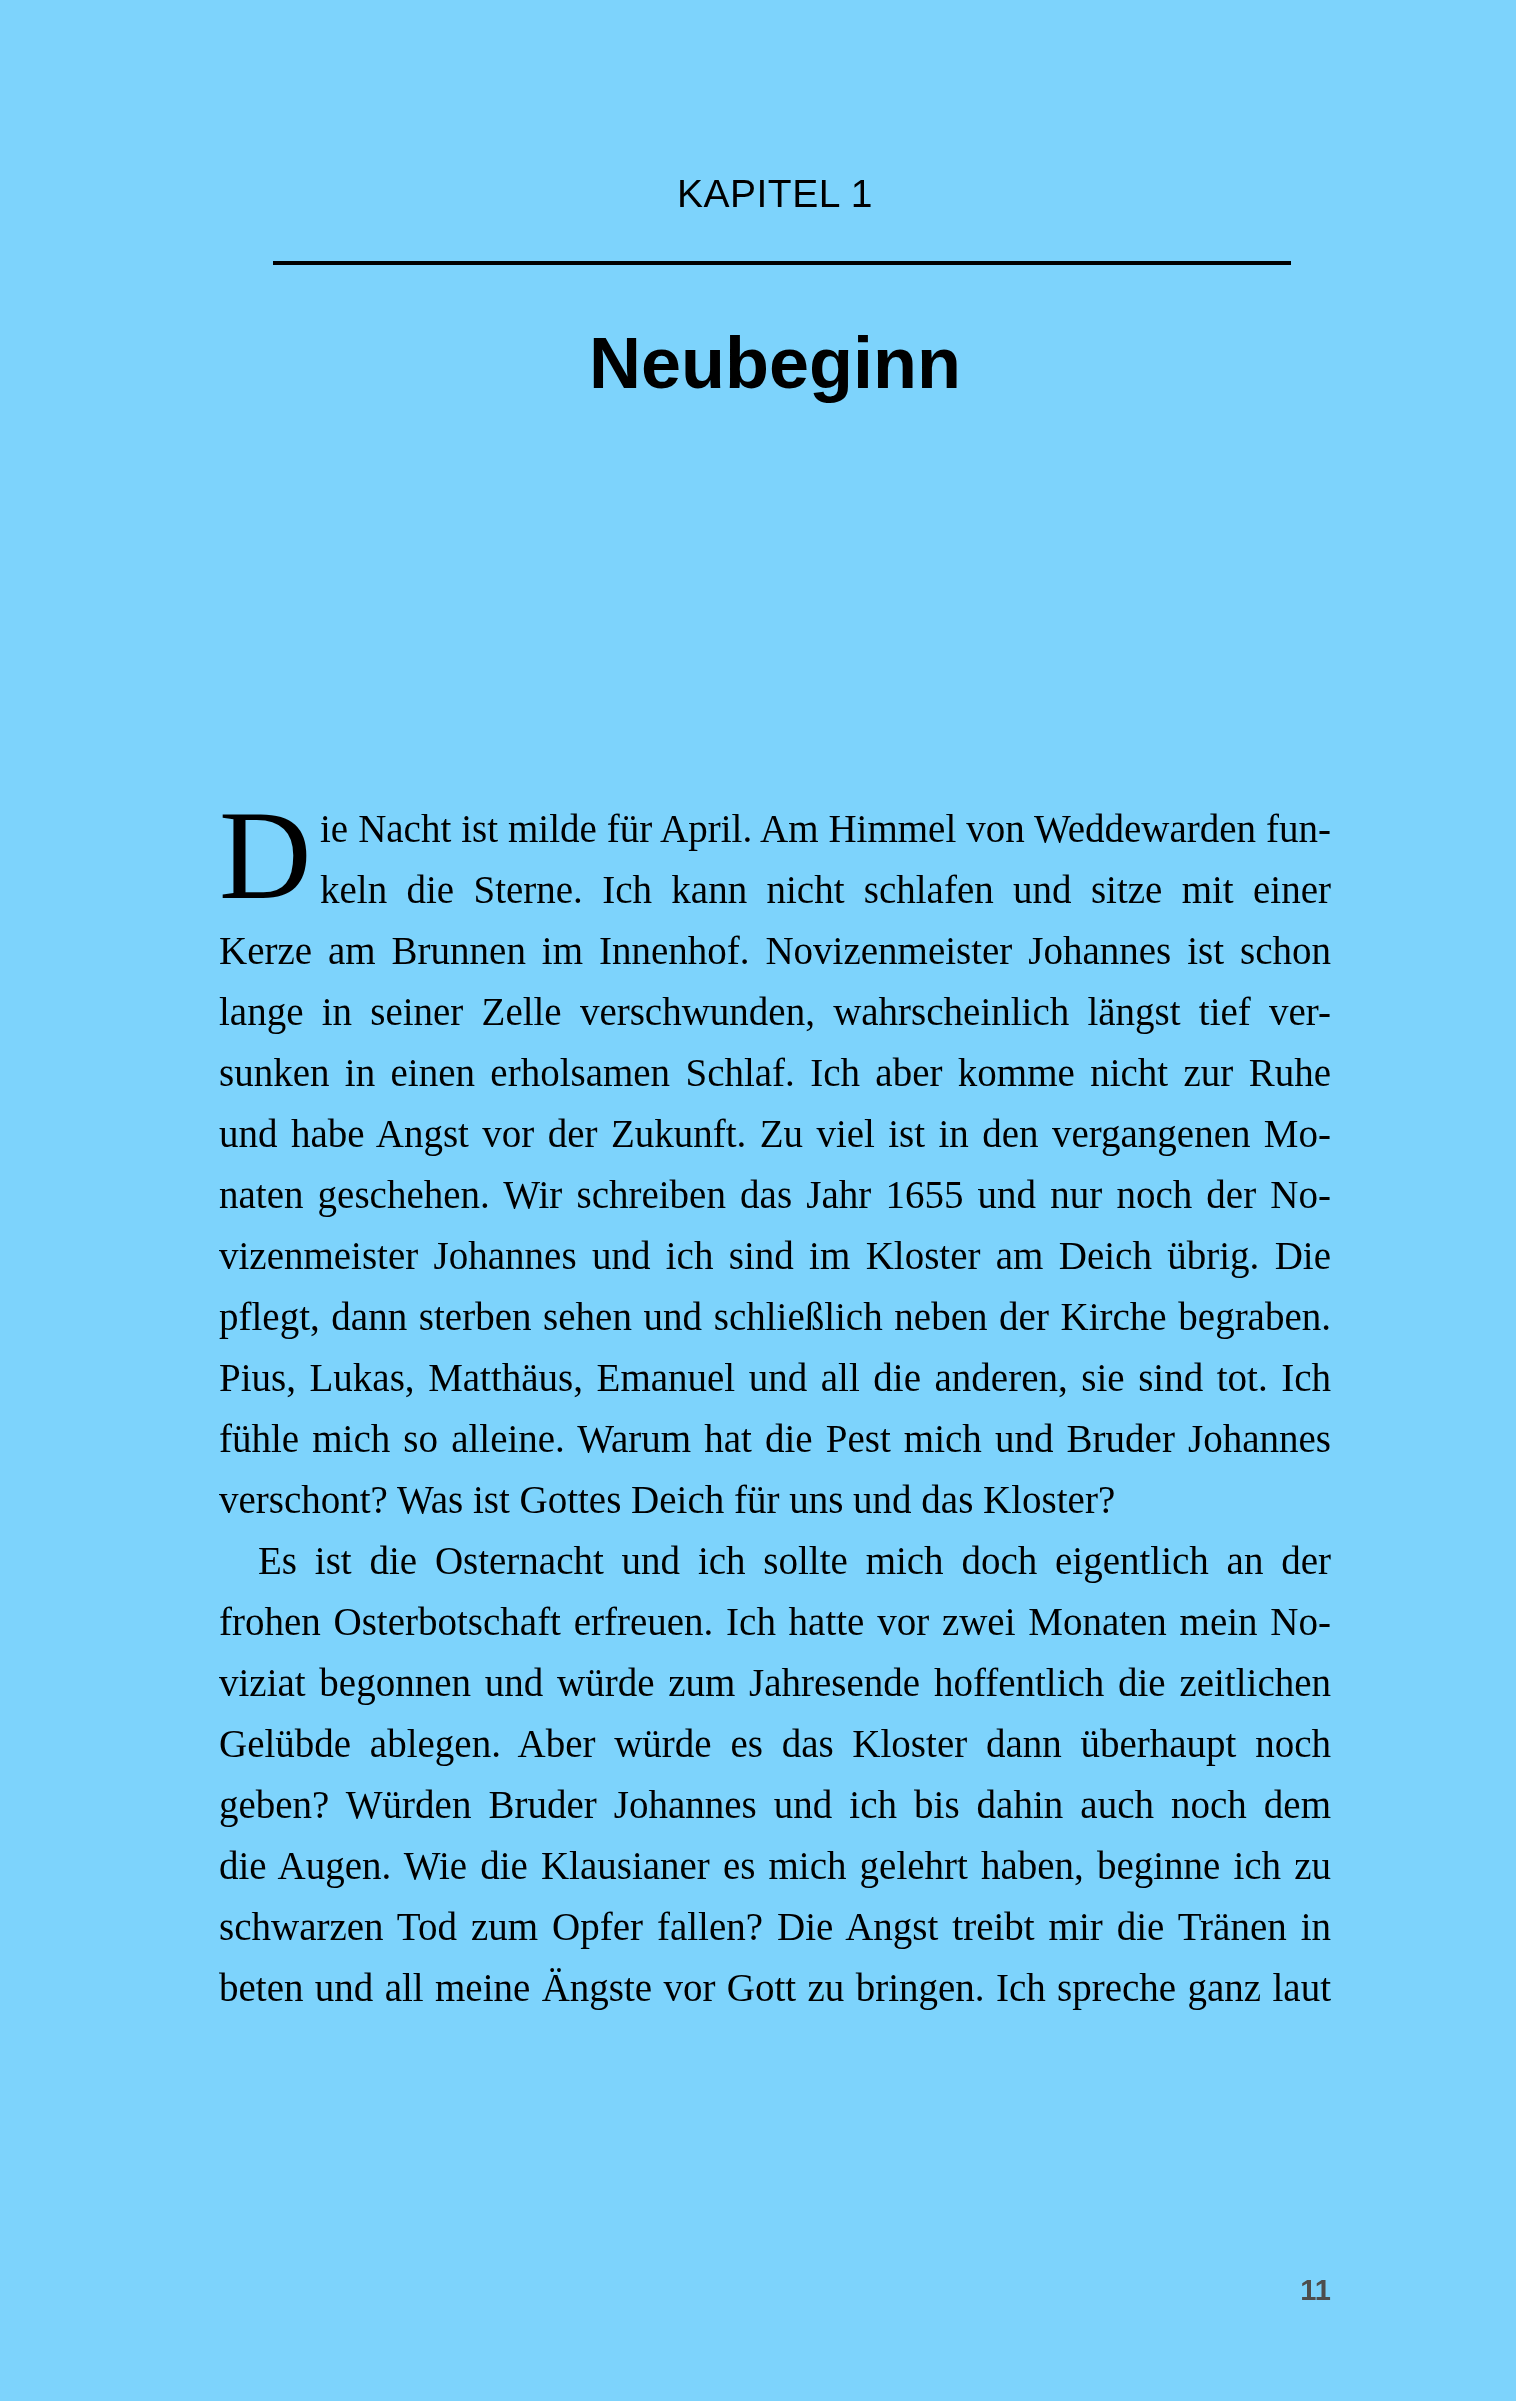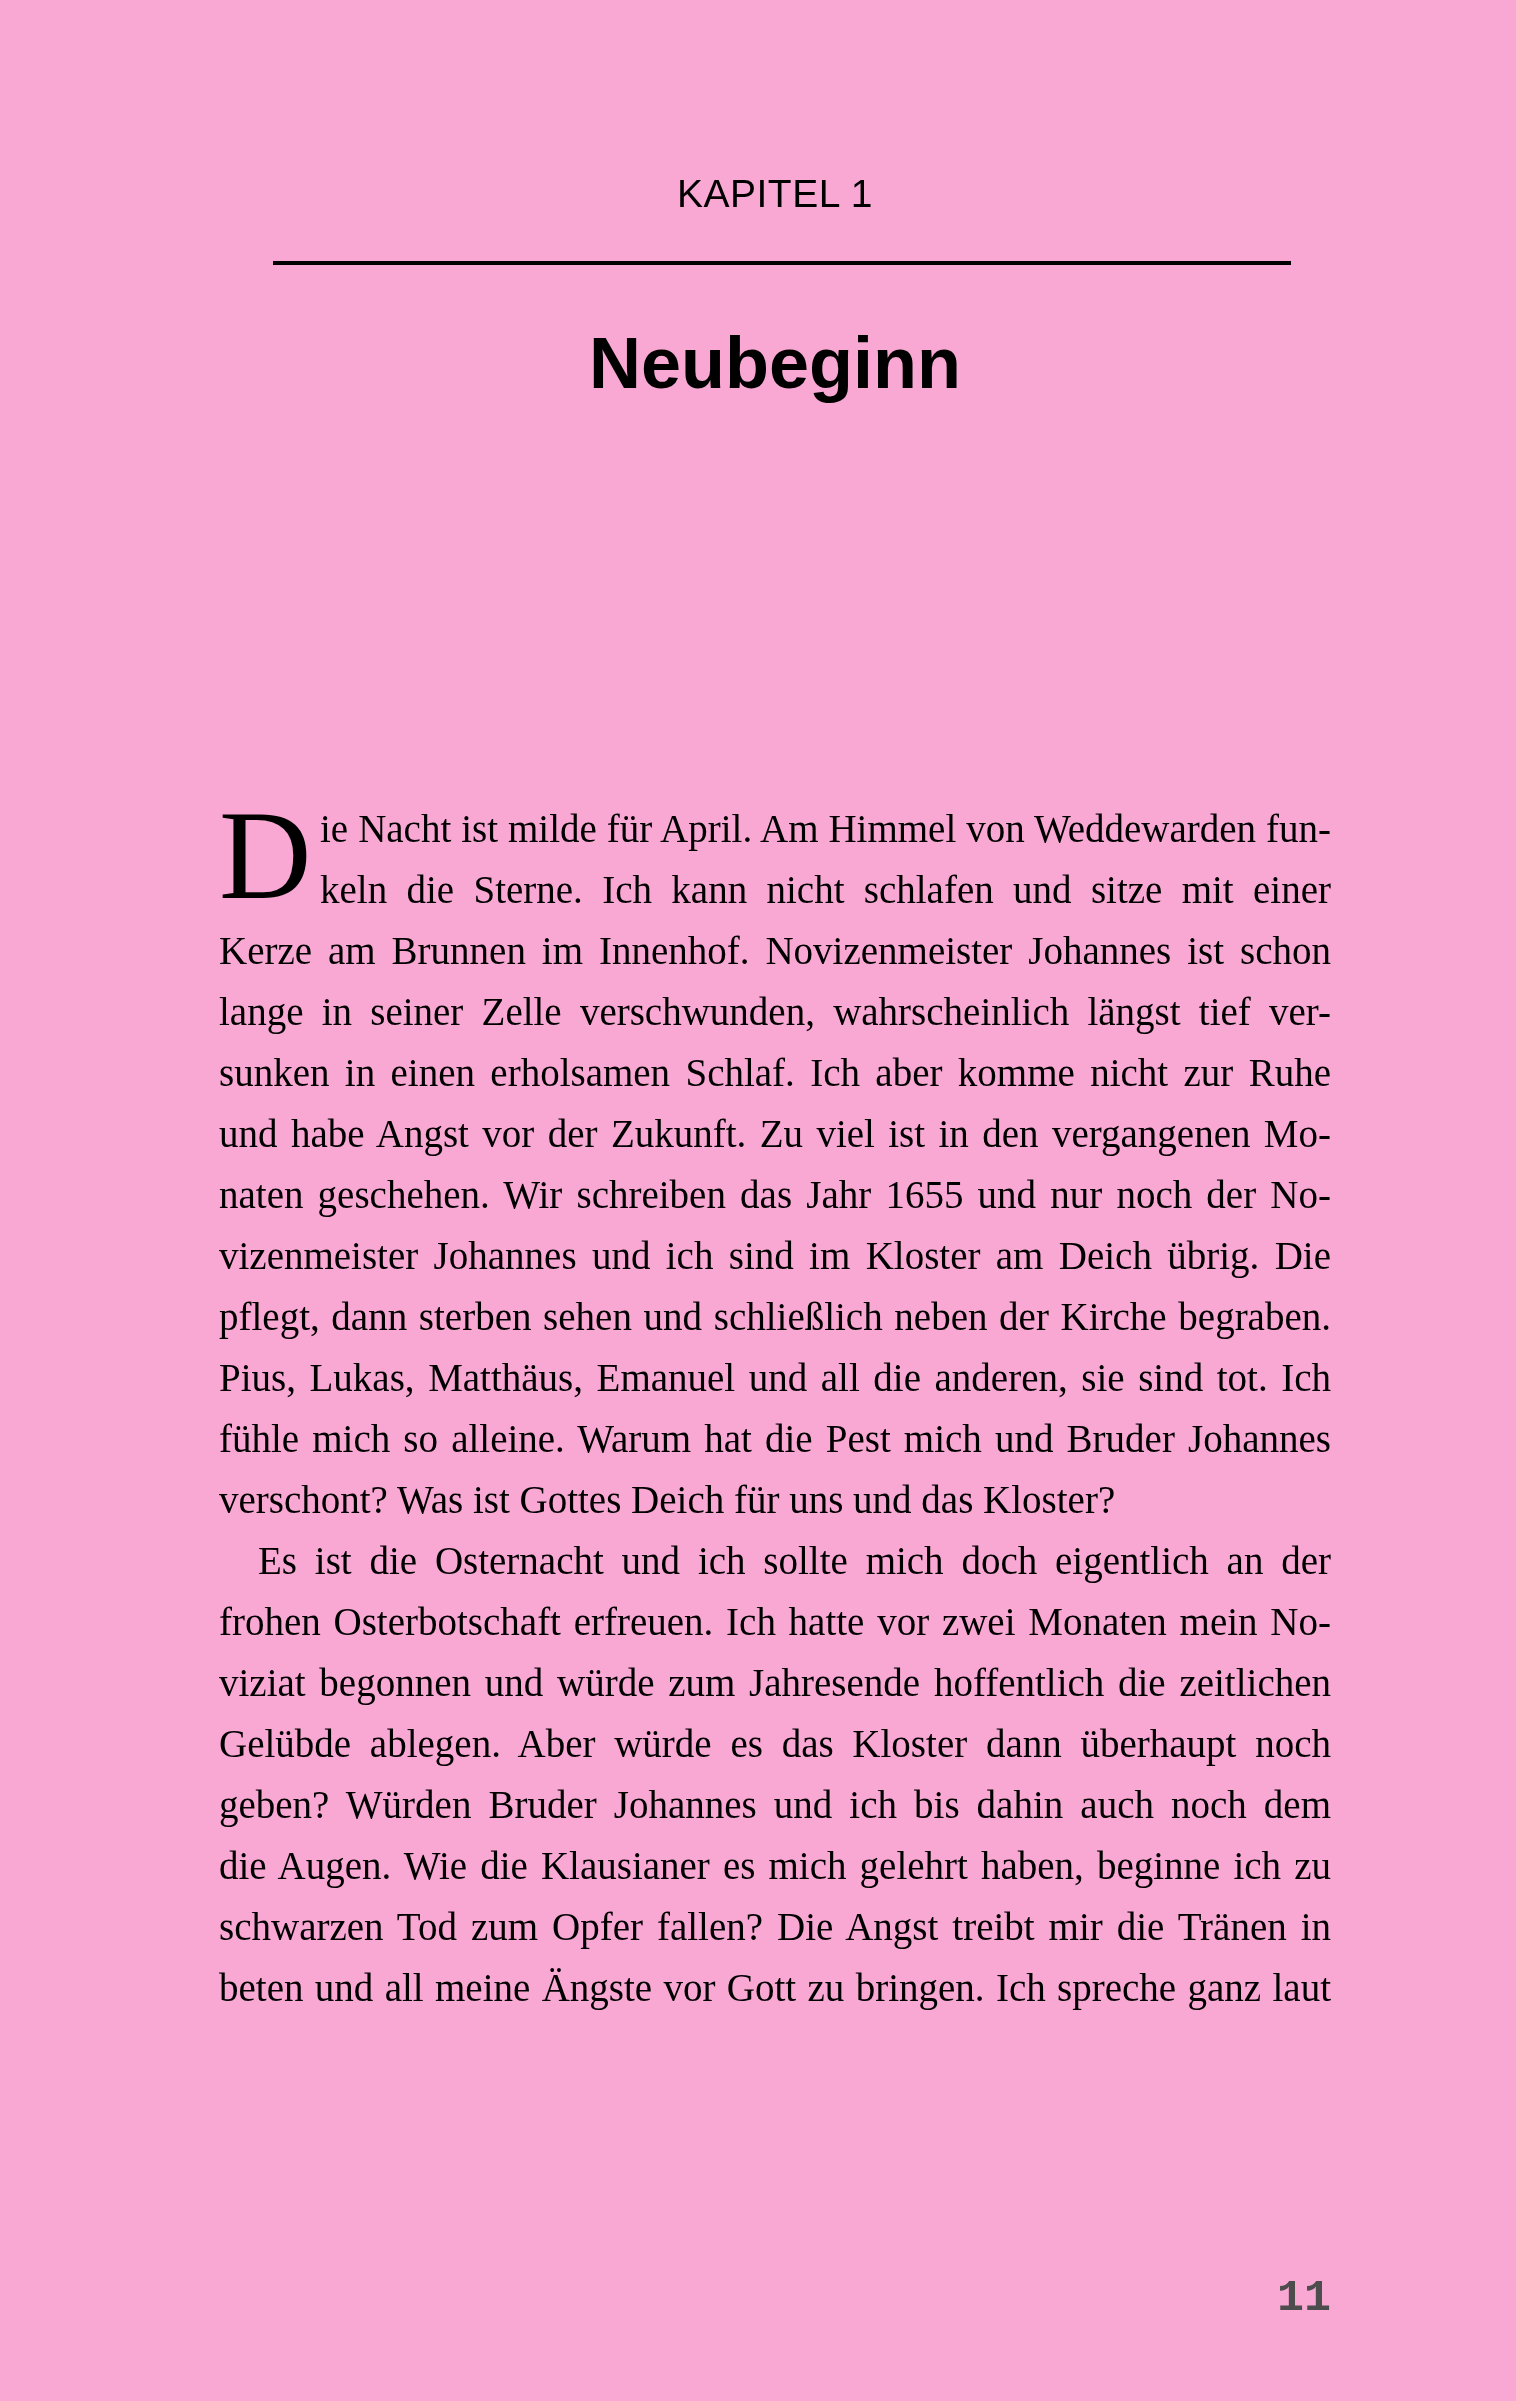--- a/index.html
+++ b/index.html
@@ -4,21 +4,21 @@
 <style>
   html, body {
     margin: 0;
     padding: 0;
     background: #ffffff;
   }
   .page {
     position: relative;
     width: 1517px;
     height: 2401px;
-    background: #f9a8d4;
+    background: #7dd3fc;
     overflow: hidden;
     color: #000000;
   }
   .kicker {
     position: absolute;
     left: 219px;
     top: 174px;
     width: 1112px;
     text-align: center;
     font-family: "Liberation Sans", sans-serif;
@@ -77,23 +77,23 @@
     float: left;
     font-family: "Liberation Serif", serif;
     font-size: 128px;
     line-height: 128px;
     margin: -7.5px 8.6px 0 0;
   }
   .pagenum {
     position: absolute;
     right: 186px;
     top: 2276px;
-    font-family: Liberation Mono, monospace;
+    font-family: Liberation Sans, sans-serif;
     font-weight: 700;
-    font-size: 45px;
+    font-size: 29px;
     line-height: 1;
     color: #4d4d4d;
   }
 </style>
 </head>
 <body>
 
 <main class="page">
 
   <div class="kicker">KAPITEL 1</div>

